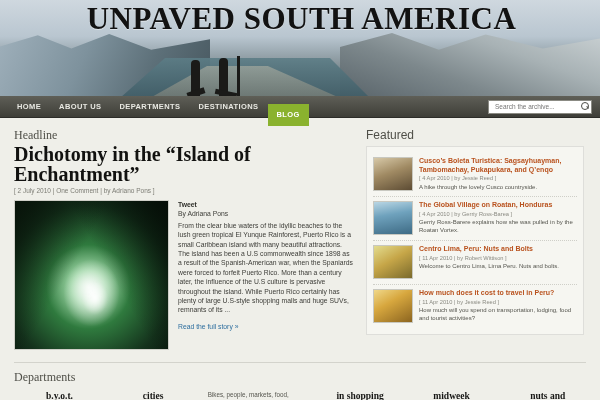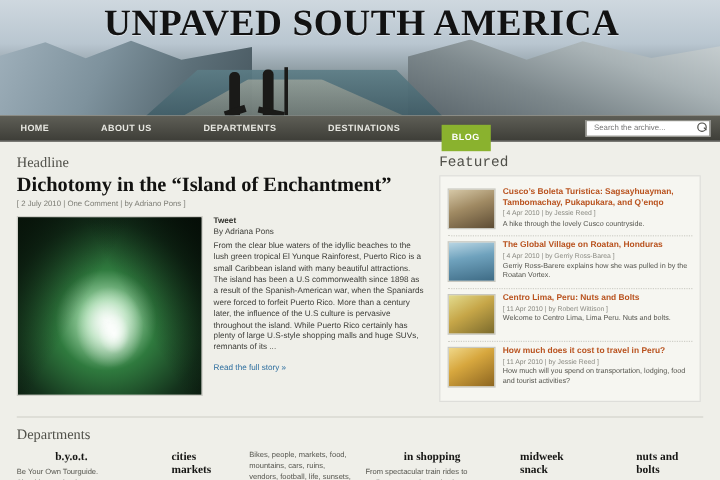--- a/index.html
+++ b/index.html
@@ -79,21 +79,20 @@
   }
 
   
   .navbar {
     height: 22px;
     background: linear-gradient(to bottom, #5f5f57, #3e3e38);
     display: flex;
     align-items: center;
     padding: 0 8px;
     border-bottom: 1px solid #2c2c28;
-    gap: 25px;
   }
   .nav-item {
     color: #e8e8e2;
     font-size: 7.5px;
     font-weight: 700;
     letter-spacing: .4px;
     padding: 0 9px;
     line-height: 22px;
     height: 22px;
     white-space: nowrap;
@@ -148,21 +147,21 @@
   .col-side { width: 218px; }
 
   .headline-label {
     font-family: "Liberation Serif", serif;
     font-size: 12px;
     color: #4f4f48;
     margin: 0 0 1px 0;
   }
   .headline-title {
     font-family: "Liberation Serif", serif;
-    font-size: 17px;
+    font-size: 20px;
     font-weight: 700;
     color: #121210;
     line-height: 20px;
     margin: 0 0 3px 0;
     cursor: pointer;
   }
   .post-meta {
     font-size: 6.5px;
     color: #7c7c74;
     margin-bottom: 6px;
@@ -211,21 +210,21 @@
     display: block;
     margin-top: 7px;
     font-size: 6.8px;
     color: #2f6f9f;
     text-decoration: none;
     cursor: pointer;
   }
 
   
   .featured-head {
-    font-family: Liberation Mono, monospace;
+    font-family: Liberation Sans, sans-serif;
     font-size: 12px;
     color: #4f4f48;
     margin: 0 0 4px 0;
   }
   .feat-box {
     background: #f6f6f1;
     border: 1px solid #dededa;
     padding: 6px;
   }
   .feat-item {

